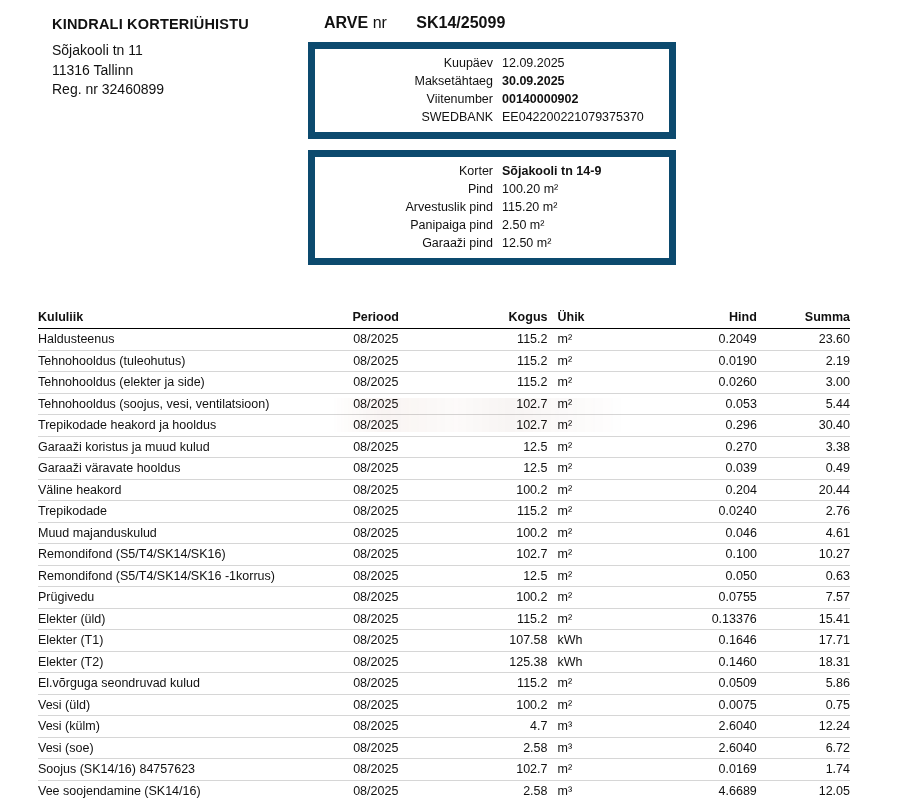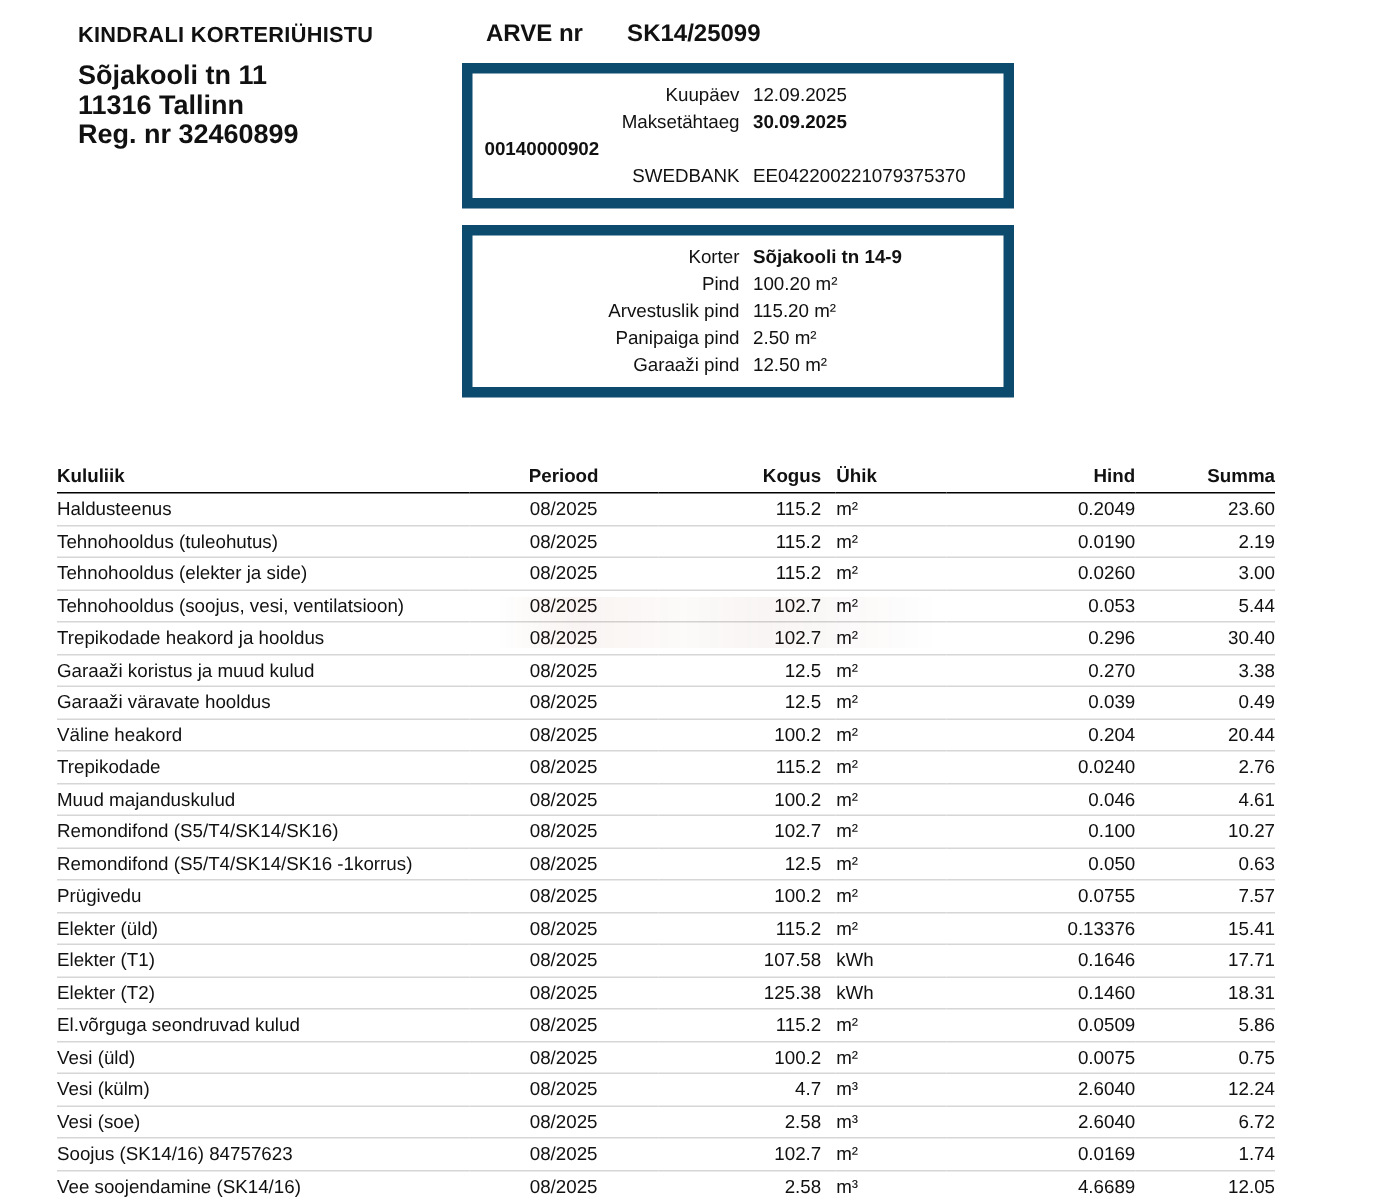--- a/index.html
+++ b/index.html
@@ -34,37 +34,36 @@
     width: 400px;
     padding-top: 4px;
   }
   .issuer-name {
     font-weight: bold;
     font-size: 14.5px;
     letter-spacing: 0.2px;
     margin-bottom: 9px;
   }
   .issuer-line {
-    font-size: 18px;
+    font-size: 14px;
     line-height: 19.5px;
-    font-weight: bold;
   }
 
   .invoice-block {
     width: 368px;
   }
   .invoice-title {
     font-size: 16px;
     font-weight: bold;
     text-align: left;
     margin: 2px 0 10px 0;
     padding-left: 16px;
   }
   .invoice-title .nr {
-    font-weight: bold;
+    font-weight: normal;
   }
   .invoice-title .nr-value {
     margin-left: 25px;
   }
 
   .boxed {
     border: 7px solid #0c4a6e;
     box-sizing: border-box;
     width: 368px;
     padding: 5px 8px 6px 8px;
@@ -177,20 +176,21 @@
       <div class="boxed">
         <div class="kv-row">
           <div class="kv-label">Kuupäev</div>
           <div class="kv-value">12.09.2025</div>
         </div>
         <div class="kv-row">
           <div class="kv-label">Maksetähtaeg</div>
           <div class="kv-value bold">30.09.2025</div>
         </div>
         <div class="kv-row">
+          <div class="kv-label">Viitenumber</div>
           <div class="kv-value bold">00140000902</div>
         </div>
         <div class="kv-row">
           <div class="kv-label">SWEDBANK</div>
           <div class="kv-value">EE042200221079375370</div>
         </div>
       </div>
 
       <div class="boxed">
         <div class="kv-row">

